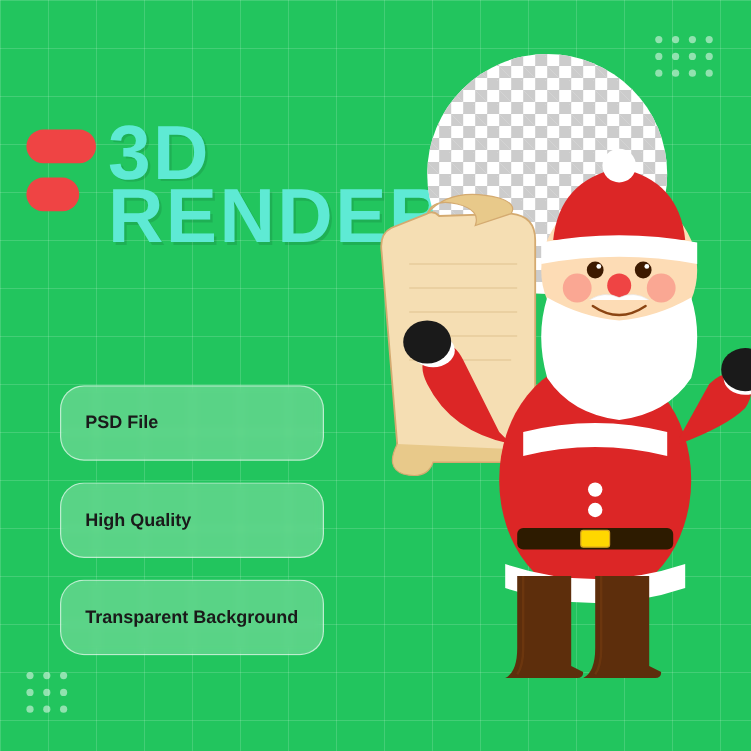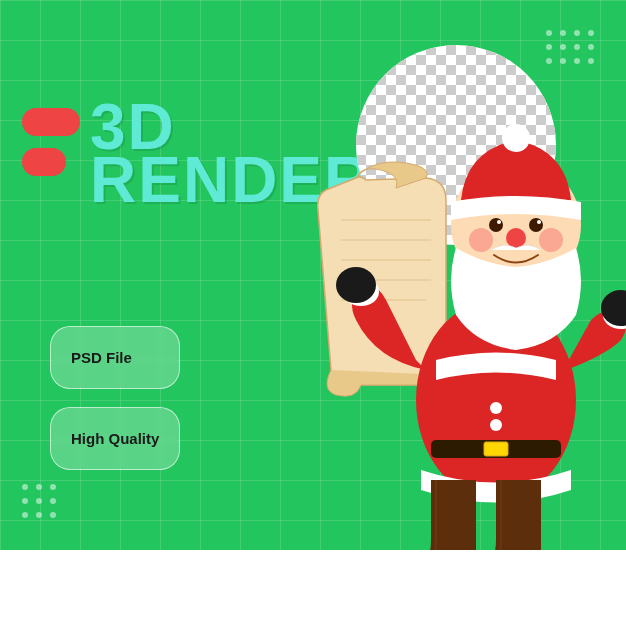--- a/index.html
+++ b/index.html
@@ -6,21 +6,21 @@
 
     body {
       width: 626px;
       height: 626px;
       overflow: hidden;
       font-family: 'Arial', sans-serif;
     }
 
     .container {
       width: 626px;
-      height: 550px;
+      height: 626px;
       background-color: #22C55E;
       position: relative;
       overflow: hidden;
     }
 
     
     .grid-overlay {
       position: absolute;
       top: 0; left: 0; right: 0; bottom: 0;
       background-image:
@@ -282,16 +282,17 @@
 
       <path d="M15,0 L15,60 Q15,75 10,82" stroke="#7A3E10" stroke-width="2" fill="none" opacity="0.5"></path>
       <path d="M80,0 L80,60 Q80,75 75,82" stroke="#7A3E10" stroke-width="2" fill="none" opacity="0.5"></path>
     </g>
   </svg>
 
   <div class="badges-area">
     <div class="badges-column">
       <span class="badge psd-badge">PSD File</span>
       <span class="badge">High Quality</span>
+      <span class="badge">Transparent Background</span>
     </div>
   </div>
 
 </div>
 
 </body></html>

